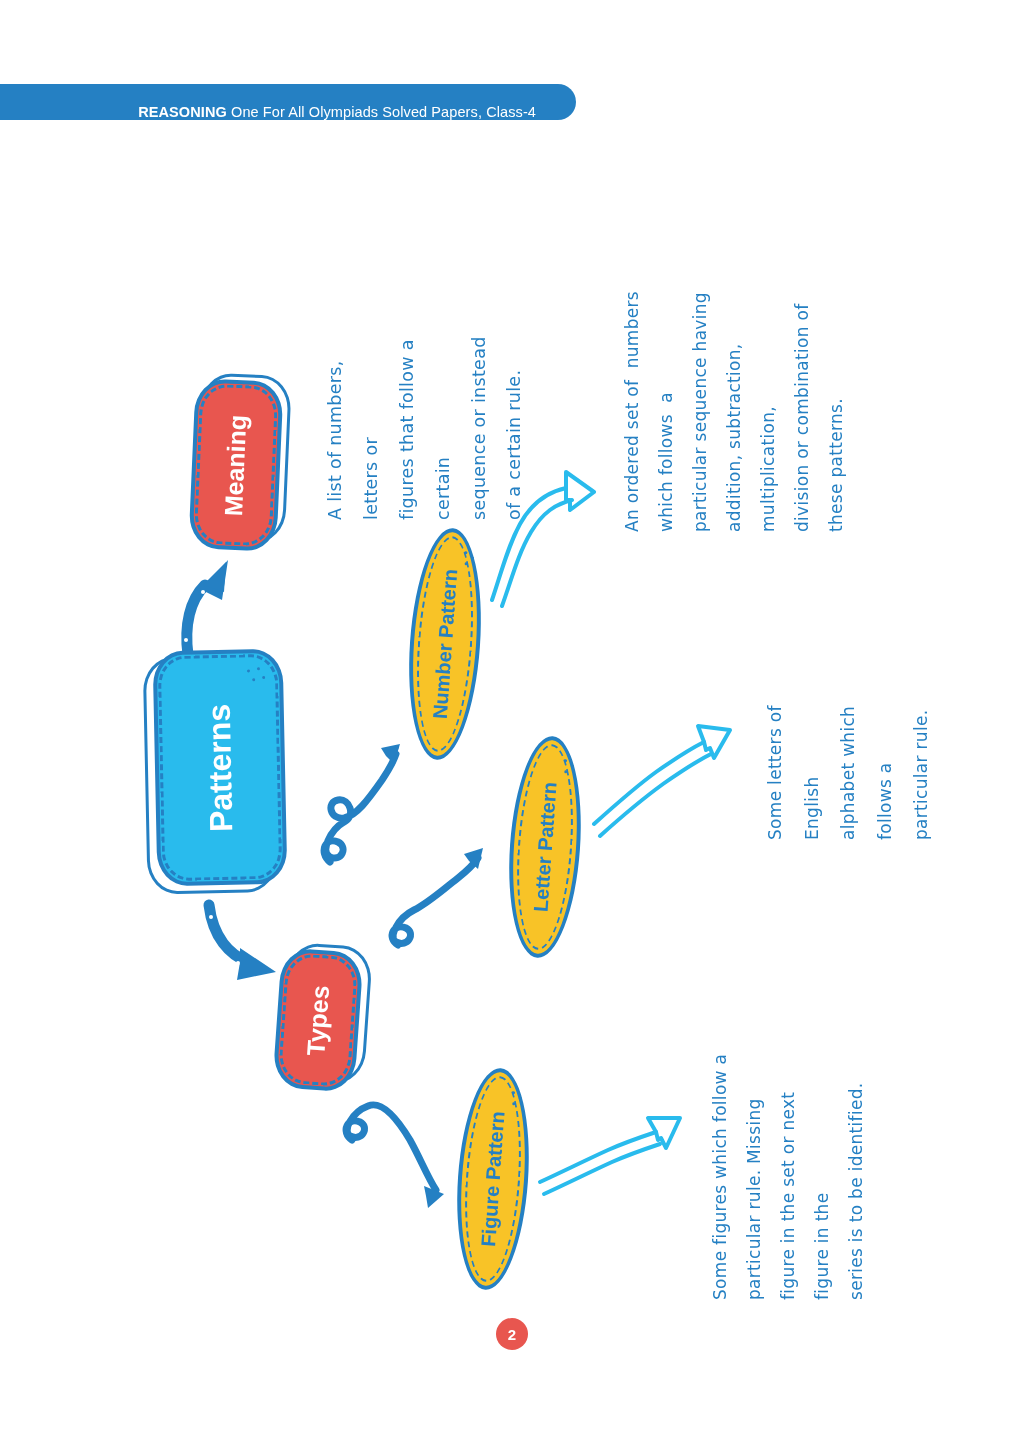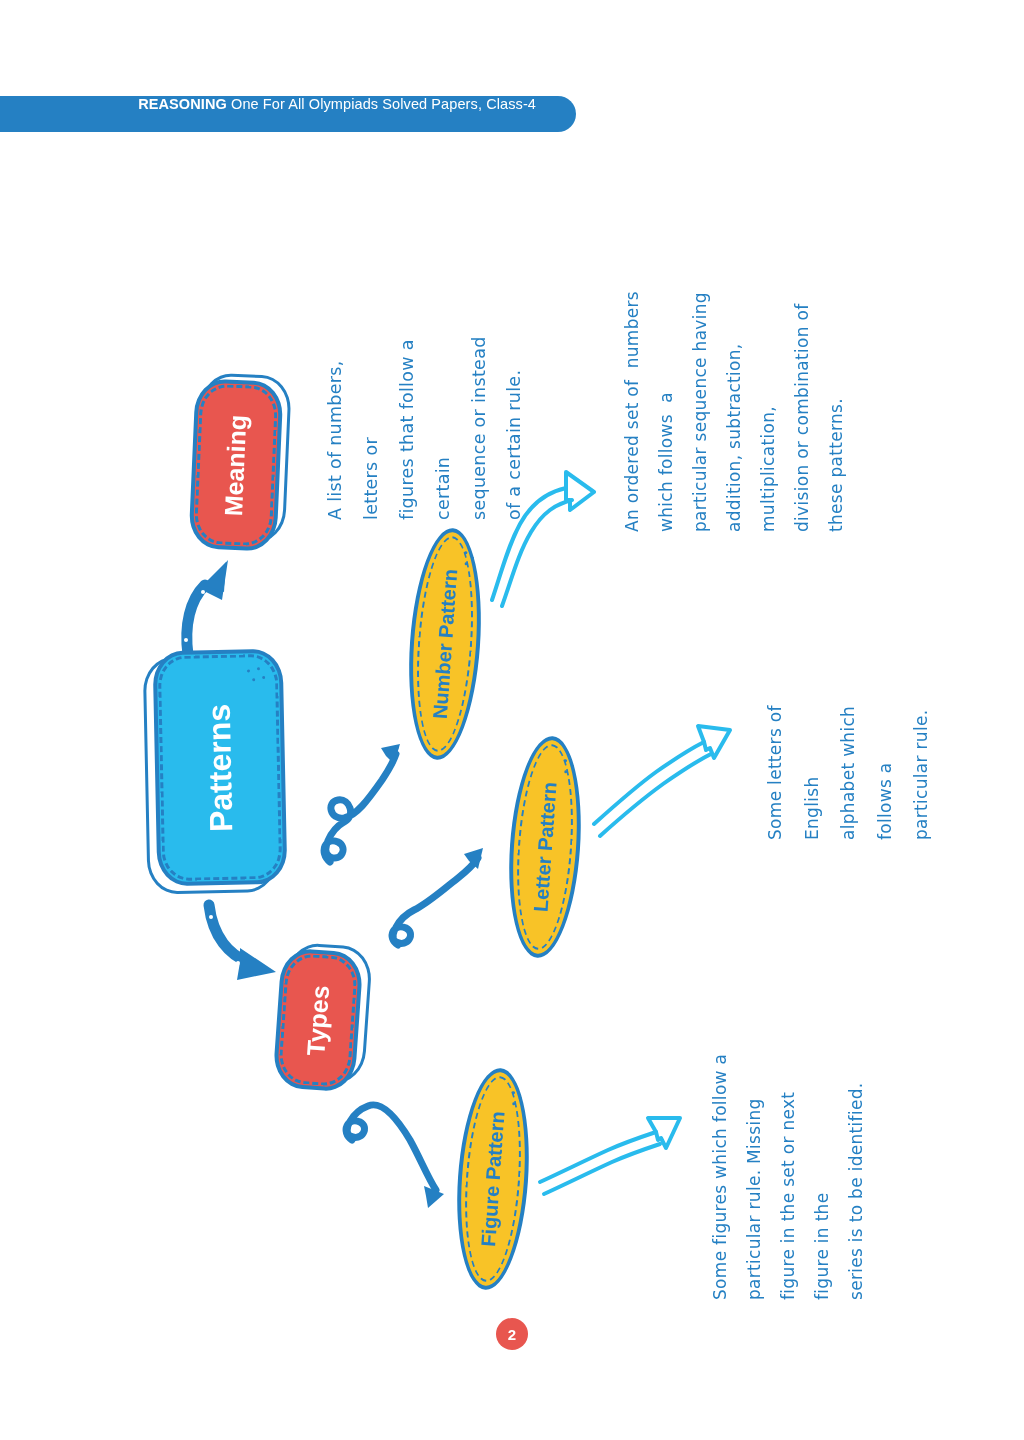--- a/index.html
+++ b/index.html
@@ -19,25 +19,24 @@
 
   
   #header-bar {
     position: absolute;
     left: 0; top: 84px;
     width: 576px; height: 36px;
     background: #2580c3;
     border-top-right-radius: 18px;
     border-bottom-right-radius: 18px;
     display: flex;
-    align-items: flex-start;
+    align-items: flex-end;
     justify-content: flex-end;
     padding-right: 40px;
     white-space: nowrap;
-    margin-top: 12px;
   }
   #header-bar .htxt {
     color: #ffffff;
     font-size: 14.5px;
     letter-spacing: 0.1px;
   }
   #header-bar .hbold { font-weight: bold; }
 
   
   .node {

